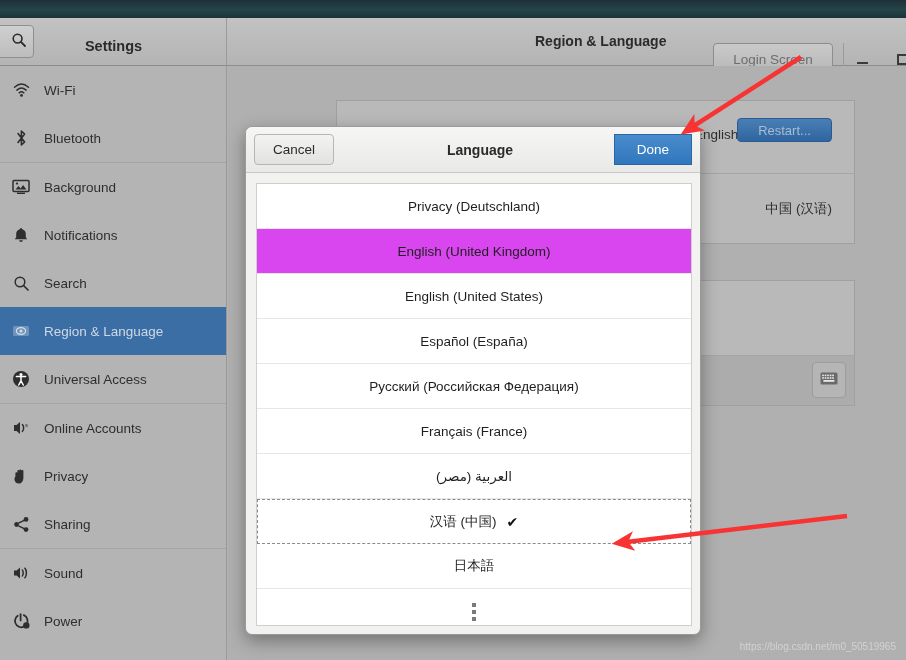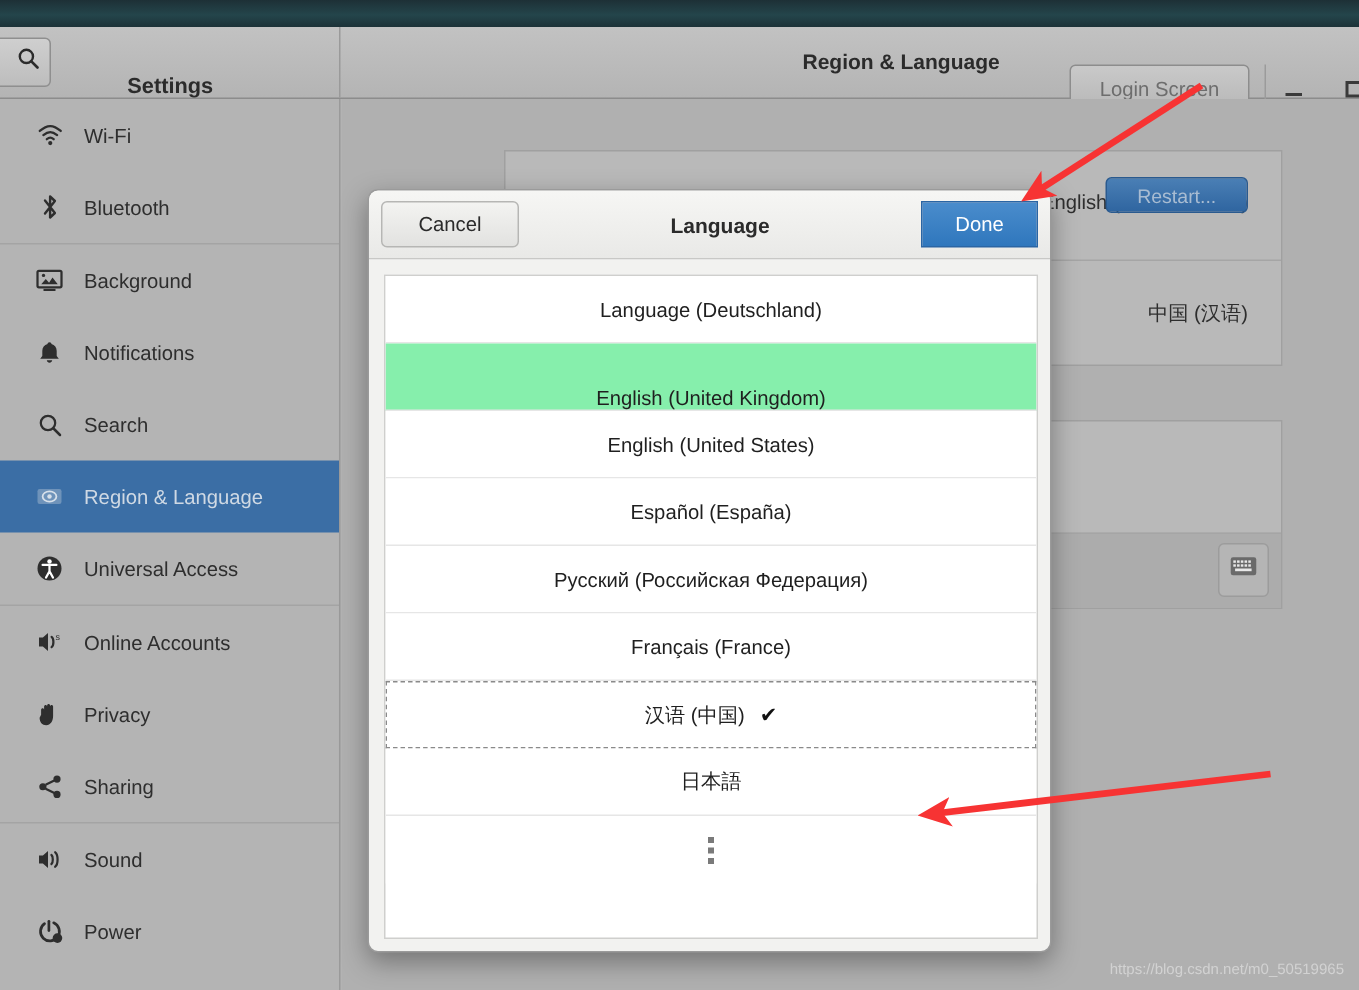--- a/index.html
+++ b/index.html
@@ -54,21 +54,21 @@
     left: -12px; top: 7px;
     width: 46px; height: 33px;
     background: linear-gradient(to bottom, #cfcfcf, #bdbdbd);
     border: 1px solid #8f8f8f;
     border-radius: 4px;
     display: flex; align-items: center; justify-content: flex-end;
     padding-right: 6px;
   }
   .settings-title {
     position: absolute;
-    left: 0; top: 16px;
+    left: 0; top: 4px;
     width: 227px; height: 47px;
     display: flex; align-items: center; justify-content: center;
     font-size: 14.5px; font-weight: bold; color: #2b2b2b;
   }
   .header-right-title {
     position: absolute;
     left: 227px; top: 0;
     width: 679px; height: 47px;
     display: flex; align-items: center;
   }
@@ -117,21 +117,21 @@
     width: 227px; height: 594px;
     background: #b4b4b4;
     border-right: 1px solid #9a9a9a;
     overflow: hidden;
   }
   .side-item {
     position: relative;
     height: 48px;
     display: flex;
     align-items: center;
-    padding-left: 20px;
+    padding-left: 8px;
     font-size: 13.5px;
     color: #2e2e2e;
   }
   .side-item.selected {
     background: #3b6ea5;
     color: #cfd9e4;
   }
   .side-item .icon {
     width: 26px; height: 22px;
     display: flex; align-items: center; justify-content: center;
@@ -221,21 +221,21 @@
   }
   .dialog-title {
     position: absolute;
     left: 0; top: 0; width: 456px; height: 45px;
     display: flex; align-items: center; justify-content: center;
     font-size: 14px; font-weight: bold; color: #2b2b2b; padding-left: 12px;
   }
   .cancel-btn {
     position: absolute;
     left: 8px; top: 7px;
-    width: 92px; height: 31px;
+    width: 80px; height: 31px;
     background: linear-gradient(to bottom, #f3f3f1, #e2e2e0);
     border: 1px solid #b6b6b4;
     border-radius: 4px;
     display: flex; align-items: center; justify-content: center;
     font-size: 13.5px; color: #2b2b2b;
   }
   .done-btn {
     position: absolute;
     right: 8px; top: 7px;
     width: 78px; height: 31px;
@@ -255,21 +255,21 @@
     overflow: hidden;
   }
   .lang-row {
     position: relative;
     height: 45px;
     display: flex; align-items: center; justify-content: center;
     font-size: 13.5px; color: #1f1f1f;
     border-bottom: 1px solid #e6e6e6;
     background: #ffffff;
   }
-  .lang-row.alt { background: #86efac; align-items: flex-end; }
+  .lang-row.alt { background: #d946ef; }
   .lang-row.selected {
     border: 1px dashed #8a8a8a;
     background: #ffffff;
     height: 45px;
   }
   .check-glyph { margin-left: 10px; font-size: 14px; color: #111; }
   .more-row {
     position: relative;
     height: 45px;
     display: flex; align-items: center; justify-content: center;
@@ -518,21 +518,21 @@
 
       <div class="dialog-header">
         <div class="dialog-title">Language</div>
         <div class="cancel-btn">Cancel</div>
         <div class="done-btn">Done</div>
       </div>
 
       <div class="lang-list">
 
         <div class="lang-row">
-          <span>Language (Deutschland)</span>
+          <span>Privacy (Deutschland)</span>
         </div>
 
         <div class="lang-row alt">
           <span>English (United Kingdom)</span>
         </div>
 
         <div class="lang-row">
           <span>English (United States)</span>
         </div>
 
@@ -541,20 +541,23 @@
         </div>
 
         <div class="lang-row">
           <span>Русский (Российская Федерация)</span>
         </div>
 
         <div class="lang-row">
           <span>Français (France)</span>
         </div>
 
+        <div class="lang-row">
+          <span>العربية (مصر)</span>
+        </div>
 
         <div class="lang-row selected">
           <span>汉语 (中国)</span>
           <span class="check-glyph">✔</span>
         </div>
 
         <div class="lang-row">
           <span>日本語</span>
         </div>
 

